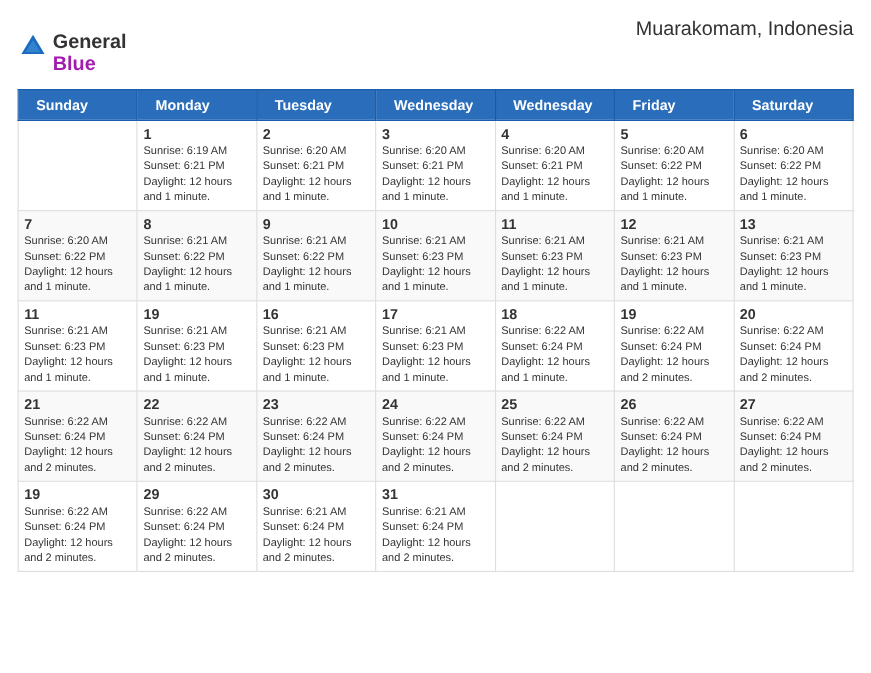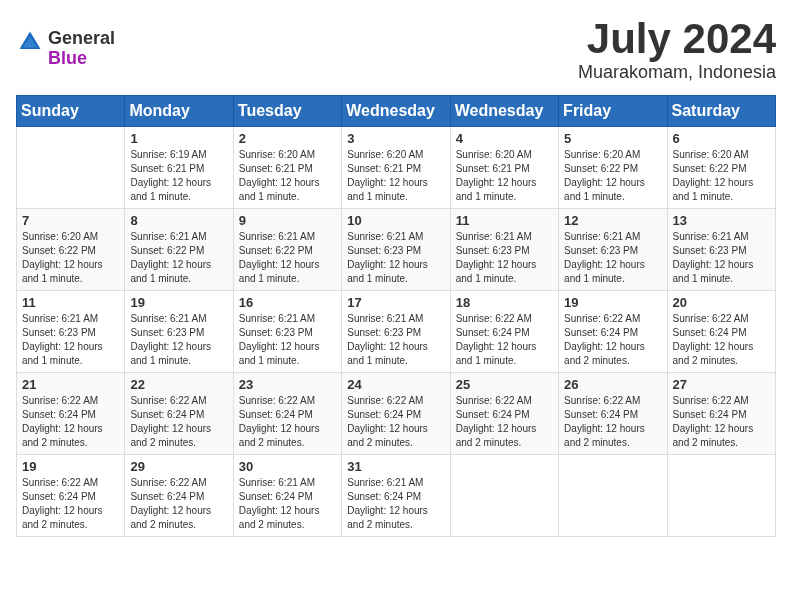--- a/index.html
+++ b/index.html
@@ -56,23 +56,23 @@
       margin-left: 13px;
     }
     .calendar {
       width: 100%;
       border-collapse: collapse;
       border: 1px solid #ccc;
     }
     .calendar th {
       background-color: #2a6ebb;
       color: #fff;
-      font-size: 16px;
-      font-weight: bold;
-      padding: 6px 4px;
+      font-size: 13px;
+      font-weight: bold;
+      padding: 6px 16px;
       text-align: left;
       border: 1px solid #1a5aaa;
     }
     .calendar td {
       vertical-align: top;
       padding: 4px 5px;
       border: 1px solid #ddd;
       font-size: 10.5px;
       color: #333;
       width: 108px;
@@ -105,21 +105,20 @@
     <svg class="logo-icon" viewBox="0 0 40 40">
       <polygon points="20,5 35,30 5,30" fill="#1a6bbf"></polygon>
       <polygon points="20,12 30,28 10,28" fill="#4a9ade" opacity="0.5"></polygon>
     </svg>
     <div class="logo-text">
       <span class="logo-general">General</span>
       <span class="logo-blue">Blue</span>
     </div>
   </div>
   <div class="title-area">
-    <div class="month-title">July 2024</div>
     <div class="location-title">Muarakomam, Indonesia</div>
   </div>
 </div>
 
 <table class="calendar">
   <thead>
     <tr>
     <th>Sunday</th>
         <th>Monday</th>
         <th>Tuesday</th>

